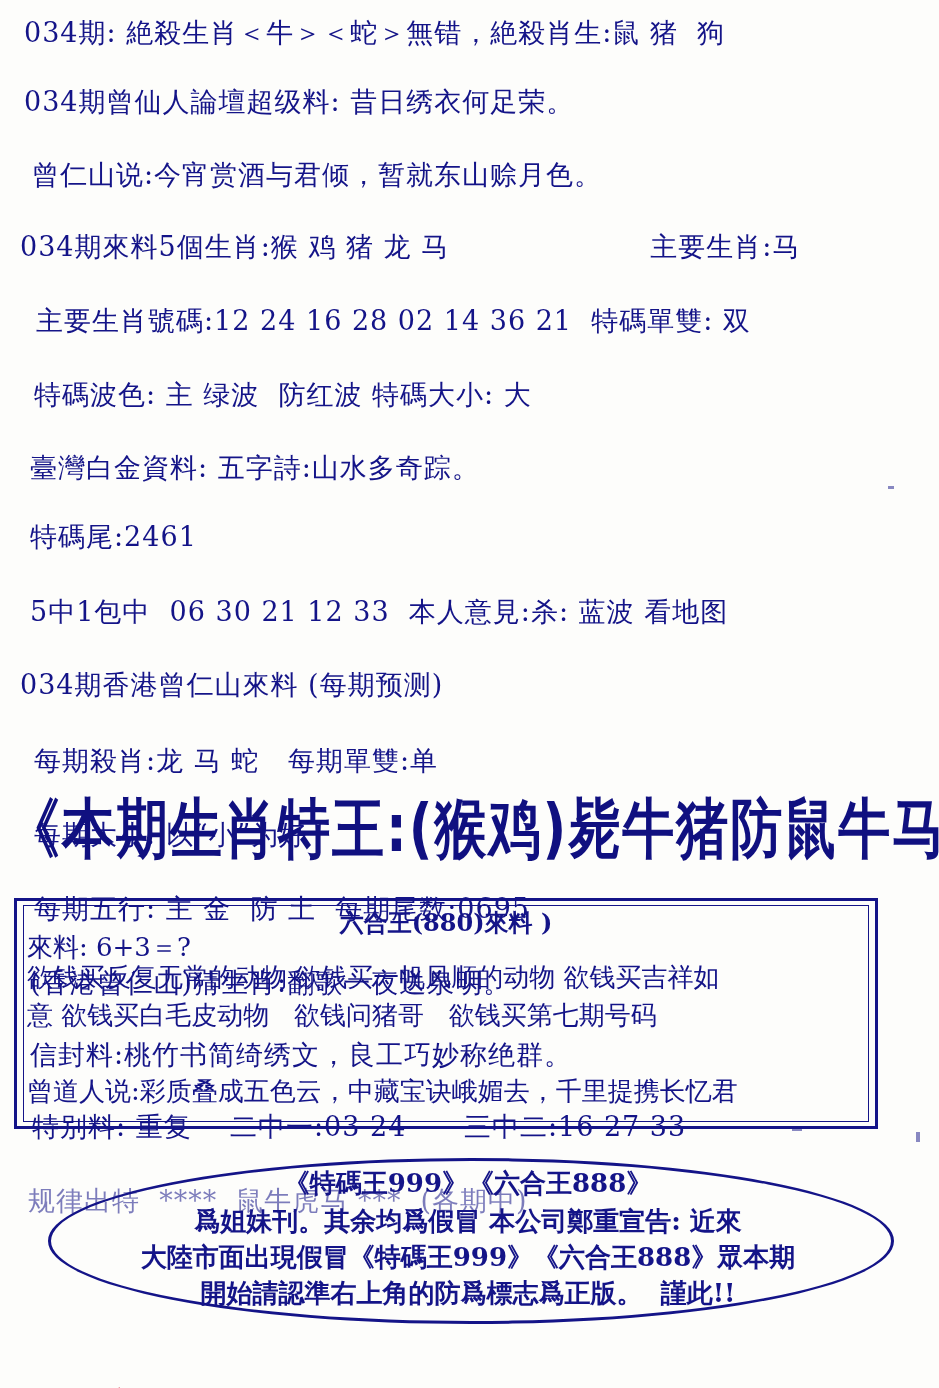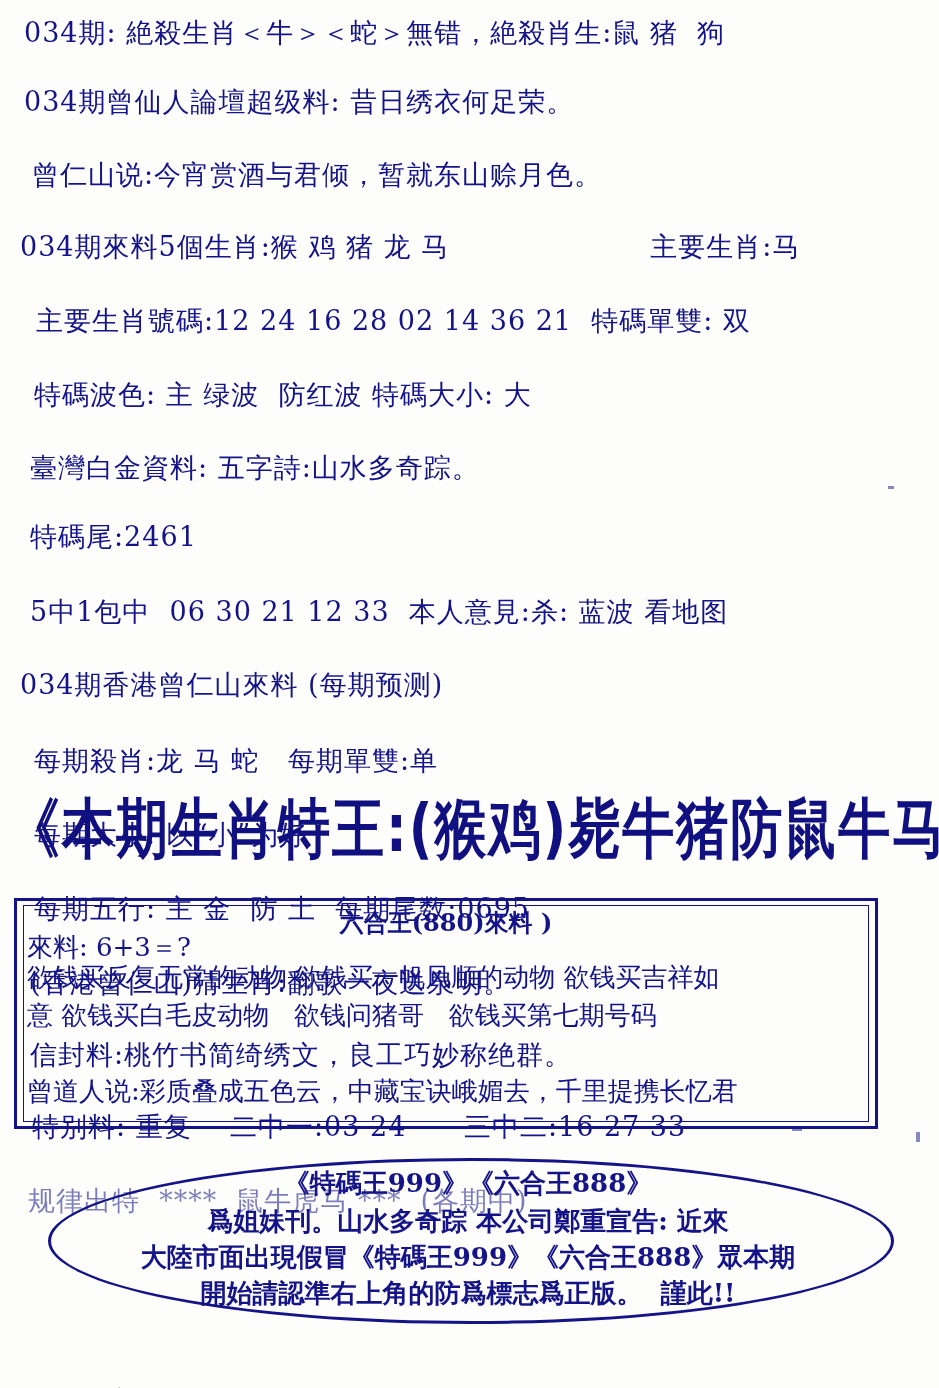--- a/index.html
+++ b/index.html
@@ -103,21 +103,21 @@
     <div class="box-title">六合王(880)來料 )</div>
     <div class="box-line" style="top:26px;width:250px;margin-top:6px;">來料: 6+3＝?</div>
     <div class="box-line" style="top:62px;">欲钱买反复无常的动物 欲钱买一帆风顺的动物 欲钱买吉祥如</div>
     <div class="box-line" style="top:100px;">意 欲钱买白毛皮动物   欲钱问猪哥   欲钱买第七期号码</div>
     <div class="box-line" style="top:176px;">曾道人说:彩质叠成五色云，中藏宝诀峨媚去，千里提携长忆君</div>
   </div>
 
   <div class="ellipse-wrap">
     <div class="ellipse"></div>
     <div class="e-title">《特碼王999》《六合王888》</div>
-    <div class="e-line" style="top:58px;">爲姐妹刊。山水多奇踪 本公司鄭重宣告: 近來</div>
+    <div class="e-line" style="top:58px;">爲姐妹刊。其余均爲假冒 本公司鄭重宣告: 近來</div>
     <div class="e-line" style="top:94px;">大陸市面出現假冒《特碼王999》《六合王888》眾本期</div>
     <div class="e-line" style="top:130px;">開始請認準右上角的防爲標志爲正版。  謹此!!</div>
 
   </div>
 
   <div class="footer">
     <span>香港好彩</span>
     
   </div>
 

